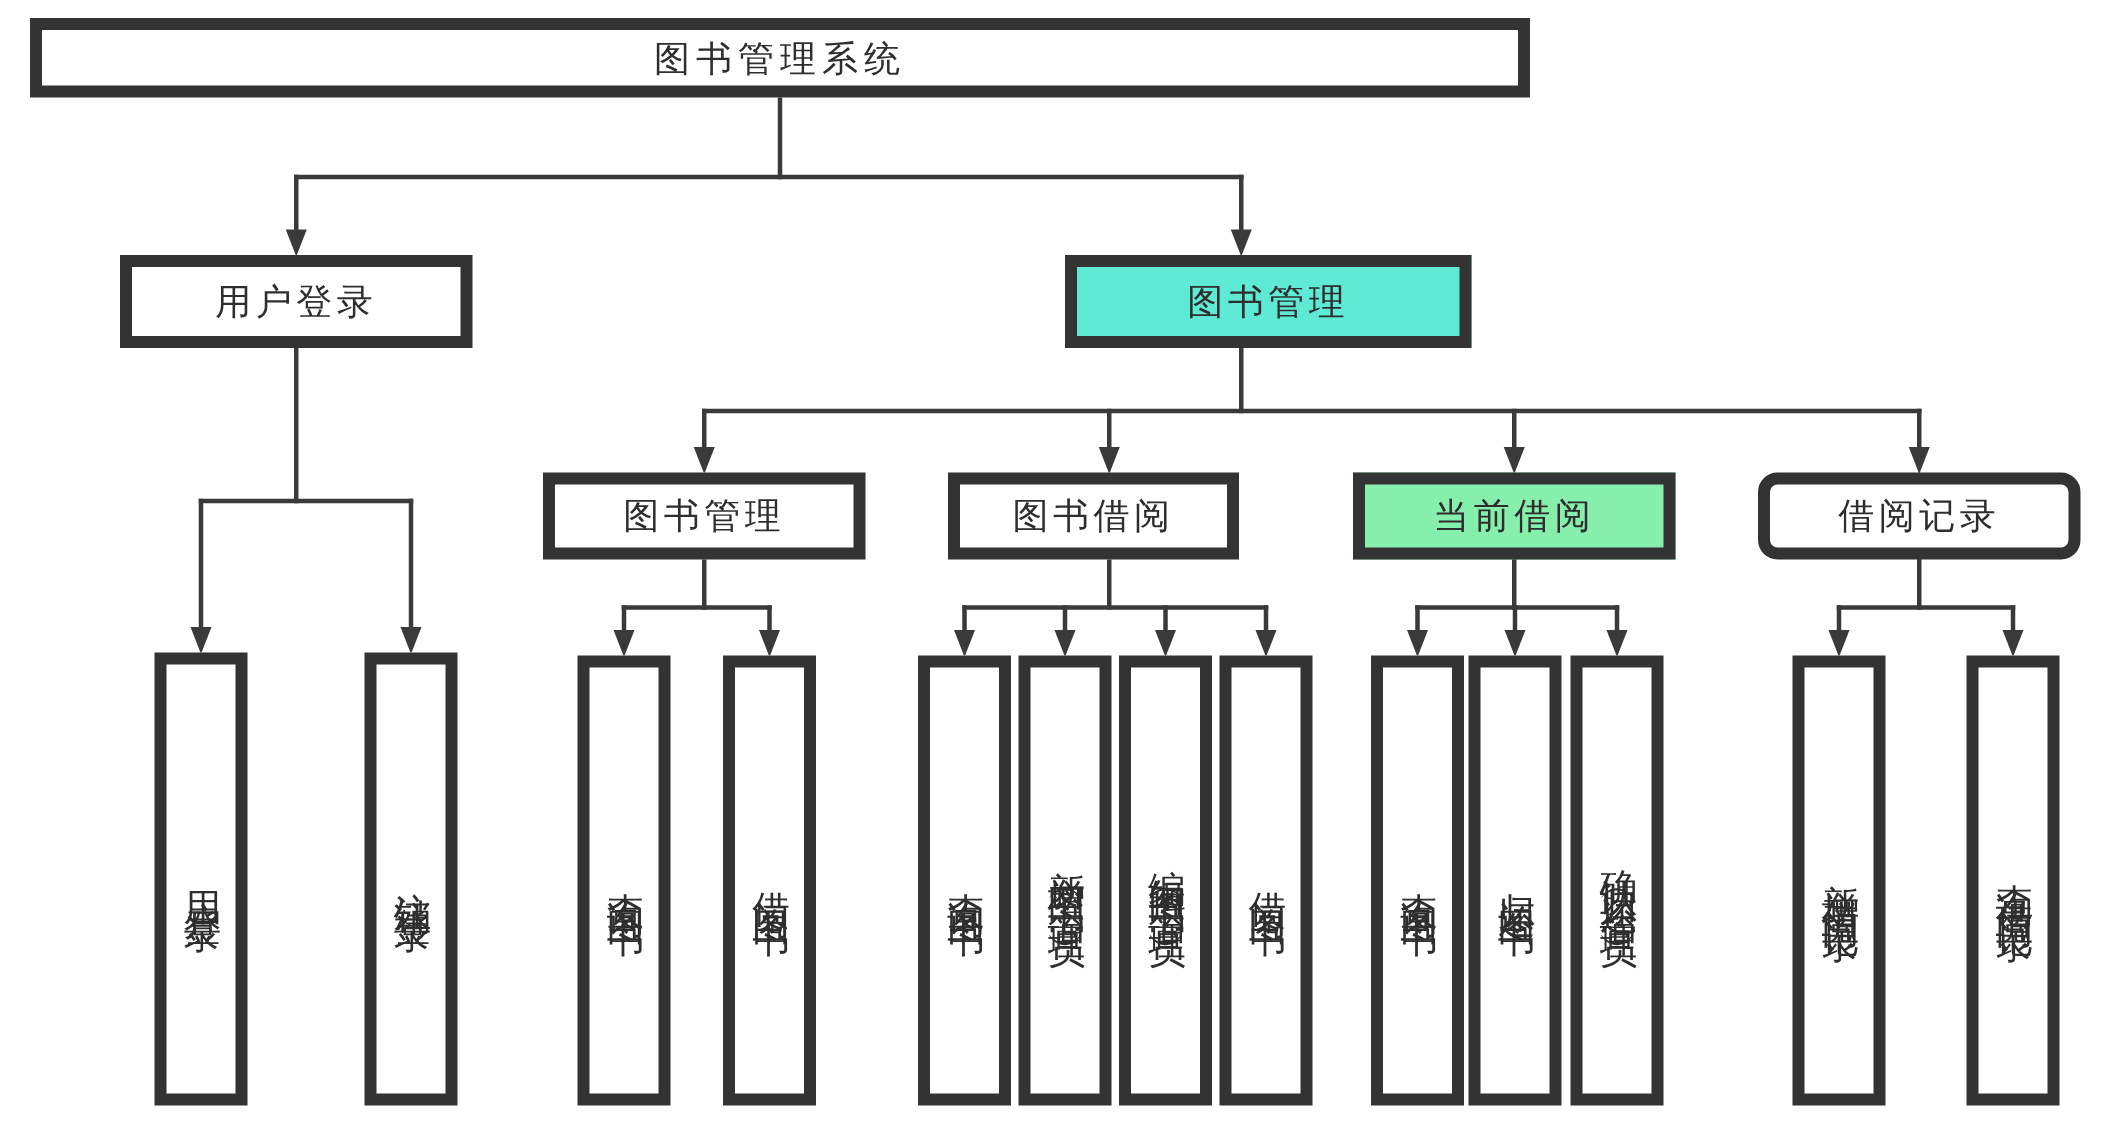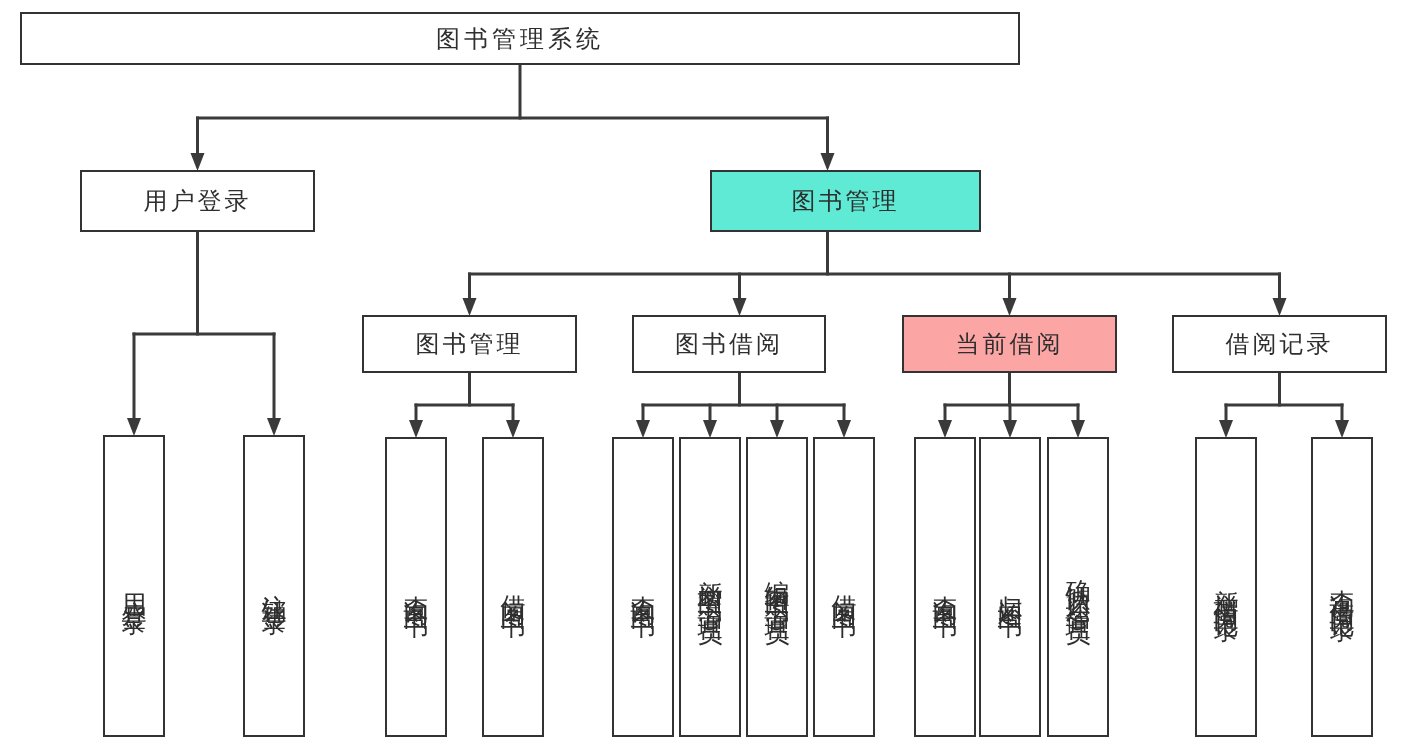--- a/index.html
+++ b/index.html
@@ -20,21 +20,21 @@
     left: 0;
     top: 0;
     width: 1405px;
     height: 747px;
     display: block;
   }
   .node {
     position: absolute;
     box-sizing: border-box;
     background: #ffffff;
-    border: 2px solid #f9a8d4;
+    border: 8px solid #f9a8d4;
     display: flex;
     align-items: center;
     justify-content: center;
     color: #2e2e2e;
   }
   .node .label {
     white-space: nowrap;
   }
   .node.horizontal .label {
     font-size: 24px;
@@ -127,24 +127,24 @@
   </div>
       <div class="node horizontal" style="left: 710px; top: 170px; width: 271px; height: 62px; border-color: rgb(51, 51, 51); background: #5eead4; color: rgb(46, 46, 46);">
     <span class="label">图书管理</span>
   </div>
       <div class="node horizontal" style="left: 362px; top: 315px; width: 215px; height: 58px; border-color: rgb(51, 51, 51); background: rgb(255, 255, 255); color: rgb(46, 46, 46);">
     <span class="label">图书管理</span>
   </div>
       <div class="node horizontal" style="left: 632px; top: 315px; width: 194px; height: 58px; border-color: rgb(51, 51, 51); background: rgb(255, 255, 255); color: rgb(46, 46, 46);">
     <span class="label">图书借阅</span>
   </div>
-      <div class="node horizontal" style="left: 902px; top: 315px; width: 215px; height: 58px; border-color: rgb(51, 51, 51); background: #fca5a5; color: rgb(46, 46, 46);">
+      <div class="node horizontal" style="left: 902px; top: 315px; width: 215px; height: 58px; border-color: rgb(51, 51, 51); background: #86efac; color: rgb(46, 46, 46);">
     <span class="label">当前借阅</span>
   </div>
-      <div class="node horizontal" style="left: 1172px; top: 315px; width: 215px; height: 58px; border-color: rgb(51, 51, 51); background: rgb(255, 255, 255); color: rgb(46, 46, 46);">
+      <div class="node horizontal" style="left: 1172px; top: 315px; width: 215px; height: 58px; border-color: rgb(51, 51, 51); background: rgb(255, 255, 255); color: rgb(46, 46, 46); border-radius: 13px;">
     <span class="label">借阅记录</span>
   </div>
       <div class="node vertical" style="left: 103px; top: 435px; width: 62px; height: 302px; border-color: rgb(51, 51, 51); background: rgb(255, 255, 255); color: rgb(46, 46, 46);">
     <span class="label">用户登录</span>
   </div>
       <div class="node vertical" style="left: 243px; top: 435px; width: 62px; height: 302px; border-color: rgb(51, 51, 51); background: rgb(255, 255, 255); color: rgb(46, 46, 46);">
     <span class="label">注销登录</span>
   </div>
       <div class="node vertical" style="left: 385px; top: 437px; width: 62px; height: 300px; border-color: rgb(51, 51, 51); background: rgb(255, 255, 255); color: rgb(46, 46, 46);">
     <span class="label">查询图书</span>

